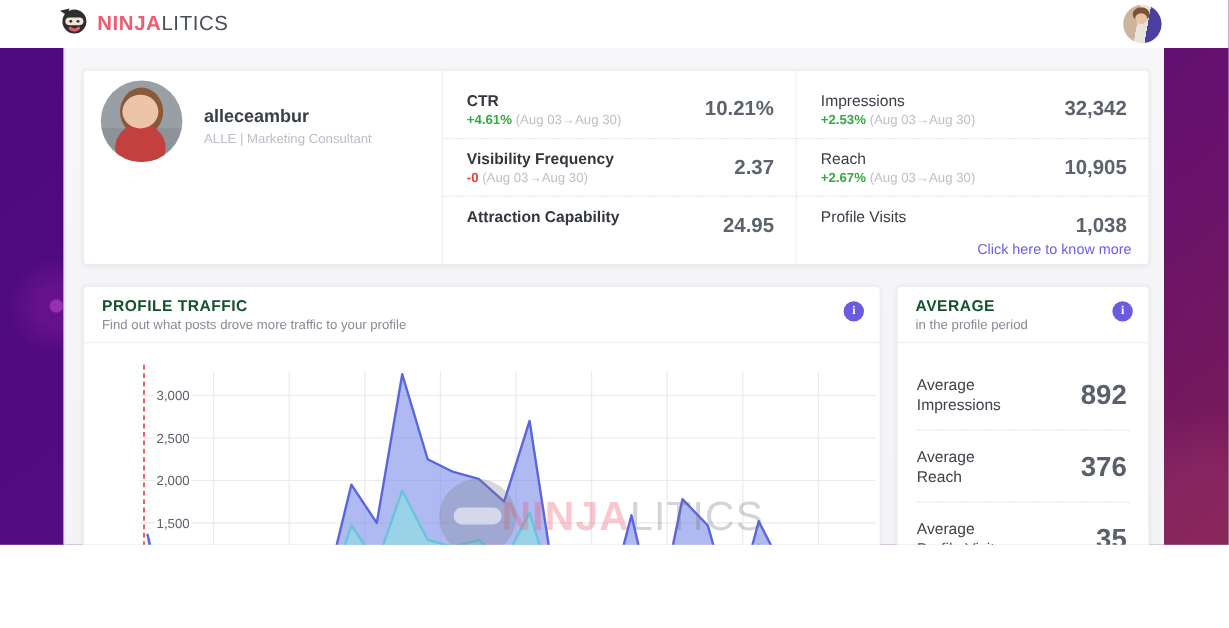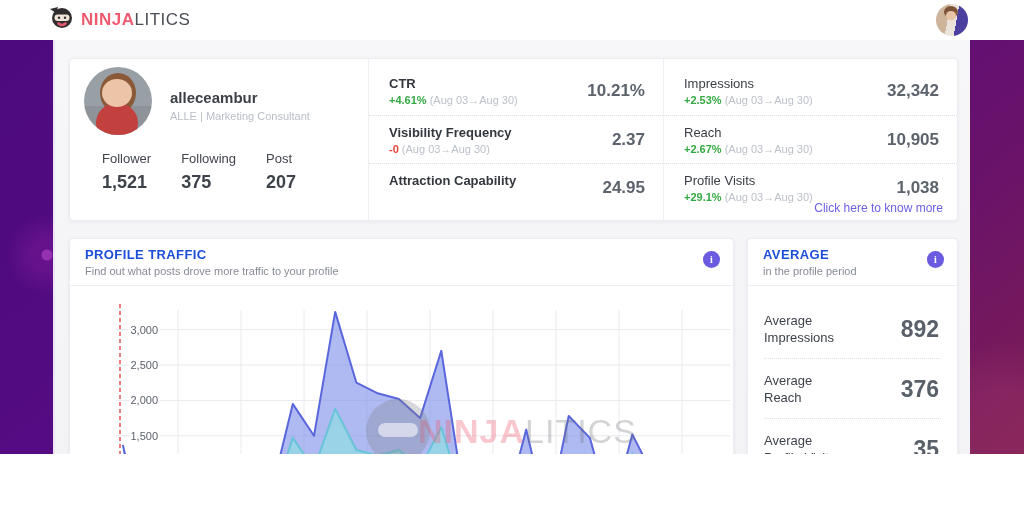--- a/index.html
+++ b/index.html
@@ -56,21 +56,21 @@
   .kpi-title{font-size:13px;font-weight:bold;color:#33373e;margin-top:3px;}
   .kpi-title.medium{font-weight:500;color:#3a3e45;}
   .kpi-delta-line{font-size:11px;margin-top:3px;color:#bcc0c8;}
   .kpi-delta{font-weight:bold;}
   .kpi-value{position:absolute;right:18px;top:50%;transform:translateY(-50%);
     font-size:17px;font-weight:bold;color:#5d636d;}
   .know-more{position:absolute;right:14px;bottom:5px;font-size:12px;color:#6c60e6;cursor:pointer;}
 
   
   .panel-head{position:relative;height:47px;border-bottom:1px solid #efeff3;padding:8px 14px 0 15px;box-sizing:border-box;}
-  .panel-title{font-size:13px;font-weight:600;letter-spacing:.4px;color:#1d4ed8;}
+  .panel-title{font-size:13px;font-weight:600;letter-spacing:.4px;color:#14532d;}
   .panel-sub{font-size:11px;color:#878c94;margin-top:3px;}
   .info-icon{position:absolute;right:13px;top:12px;width:17px;height:17px;border-radius:50%;
     background:#6a5be0;color:#fff;font-size:10px;font-weight:bold;font-family:"Liberation Serif",serif;
     display:flex;align-items:center;justify-content:center;cursor:pointer;}
 
   
   .traffic{left:14px;top:198px;width:665px;height:420px;}
   .chart-wrap{position:absolute;left:0;top:57px;width:664px;height:300px;}
   .chart-wrap svg{display:block;}
   .watermark{position:absolute;left:296px;top:103px;display:flex;align-items:center;pointer-events:none;}
@@ -122,34 +122,20 @@
     <div class="user-avatar"></div>
   </div>
 
   <div class="content">
 
     <div class="card summary">
       <div class="col col-profile">
         <div class="p-avatar"></div>
         <div class="p-name">alleceambur</div>
         <div class="p-sub">ALLE | Marketing Consultant</div>
-        <div class="p-counts">
-          <div class="p-count">
-            <div class="lbl">Follower</div>
-            <div class="val">1,521</div>
-          </div>
-          <div class="p-count">
-            <div class="lbl">Following</div>
-            <div class="val">375</div>
-          </div>
-          <div class="p-count">
-            <div class="lbl">Post</div>
-            <div class="val">207</div>
-          </div>
-        </div>
       </div>
 
       <div class="col col-kpi">
         <div class="kpi-rows">
           <div class="kpi-row">
             <div class="kpi-title">CTR</div>
             <div class="kpi-delta-line"><span class="kpi-delta" style="color:#35a943">+4.61%</span> <span>(Aug 03→Aug 30)</span></div>
             <div class="kpi-value">10.21%</div>
           </div>
           <div class="kpi-row">
@@ -171,21 +157,20 @@
             <div class="kpi-delta-line"><span class="kpi-delta" style="color:#35a943">+2.53%</span> <span>(Aug 03→Aug 30)</span></div>
             <div class="kpi-value">32,342</div>
           </div>
           <div class="kpi-row">
             <div class="kpi-title medium">Reach</div>
             <div class="kpi-delta-line"><span class="kpi-delta" style="color:#35a943">+2.67%</span> <span>(Aug 03→Aug 30)</span></div>
             <div class="kpi-value">10,905</div>
           </div>
           <div class="kpi-row">
             <div class="kpi-title medium">Profile Visits</div>
-            <div class="kpi-delta-line"><span class="kpi-delta" style="color:#35a943">+29.1%</span> <span>(Aug 03→Aug 30)</span></div>
             <div class="kpi-value">1,038</div>
           </div>
         </div>
         <div class="know-more">Click here to know more</div>
       </div>
     </div>
 
     <div class="card traffic">
       <div class="panel-head">
         <div class="panel-title">PROFILE TRAFFIC</div>

